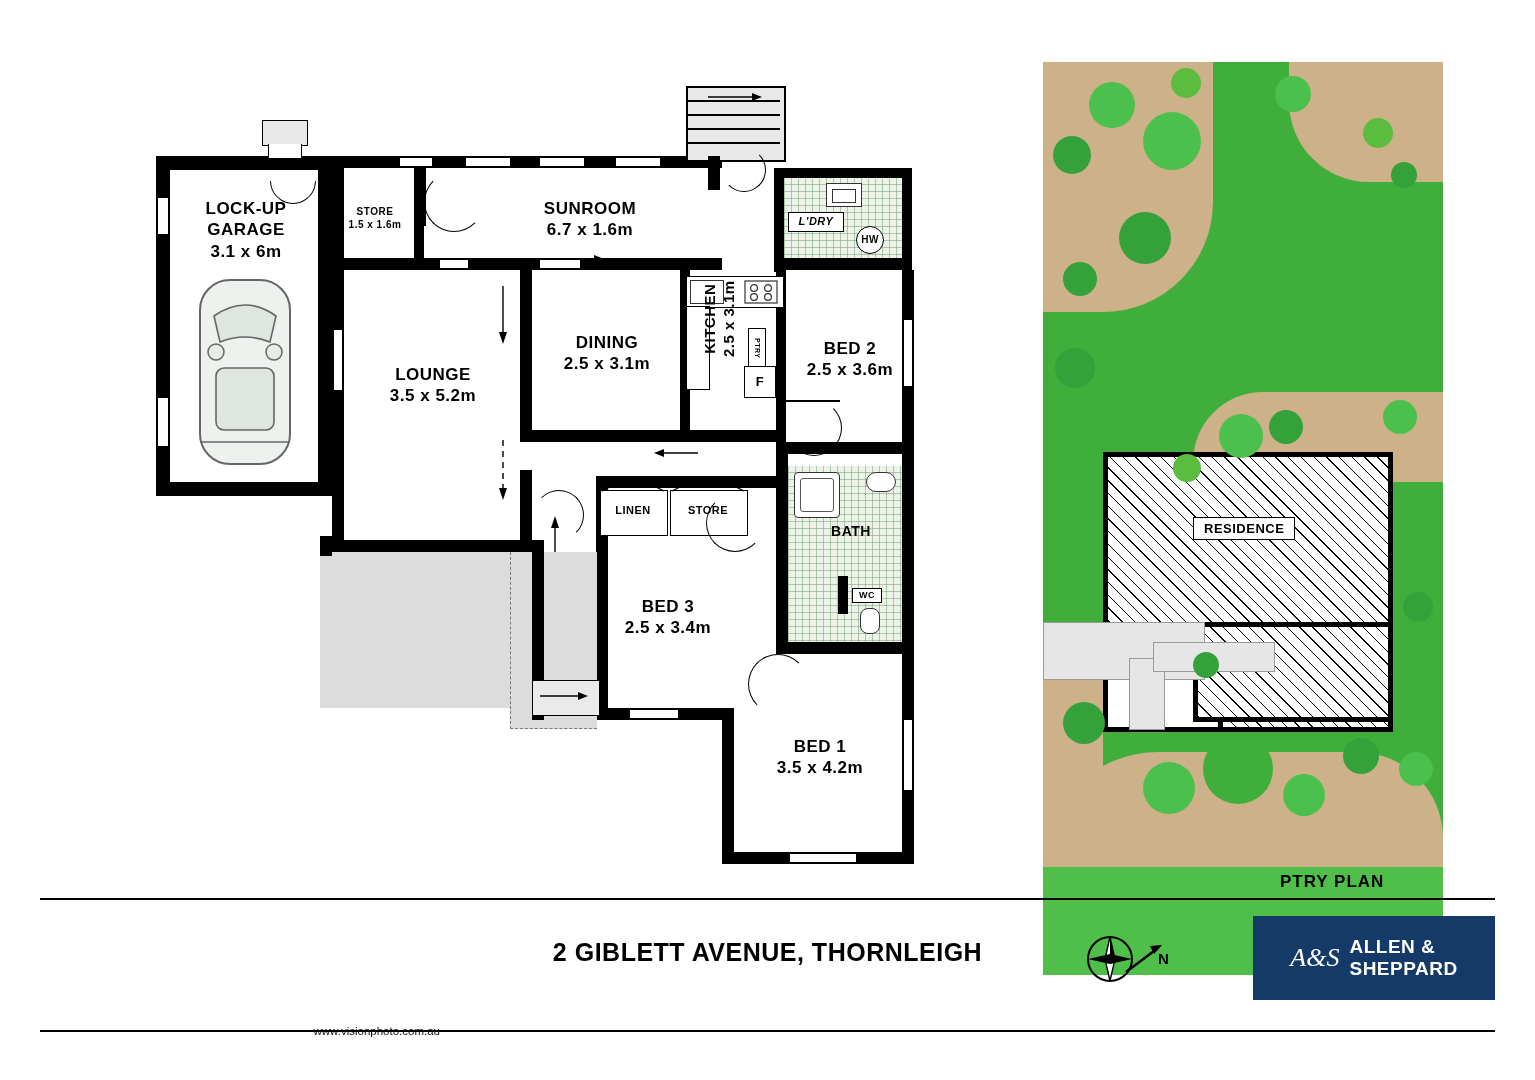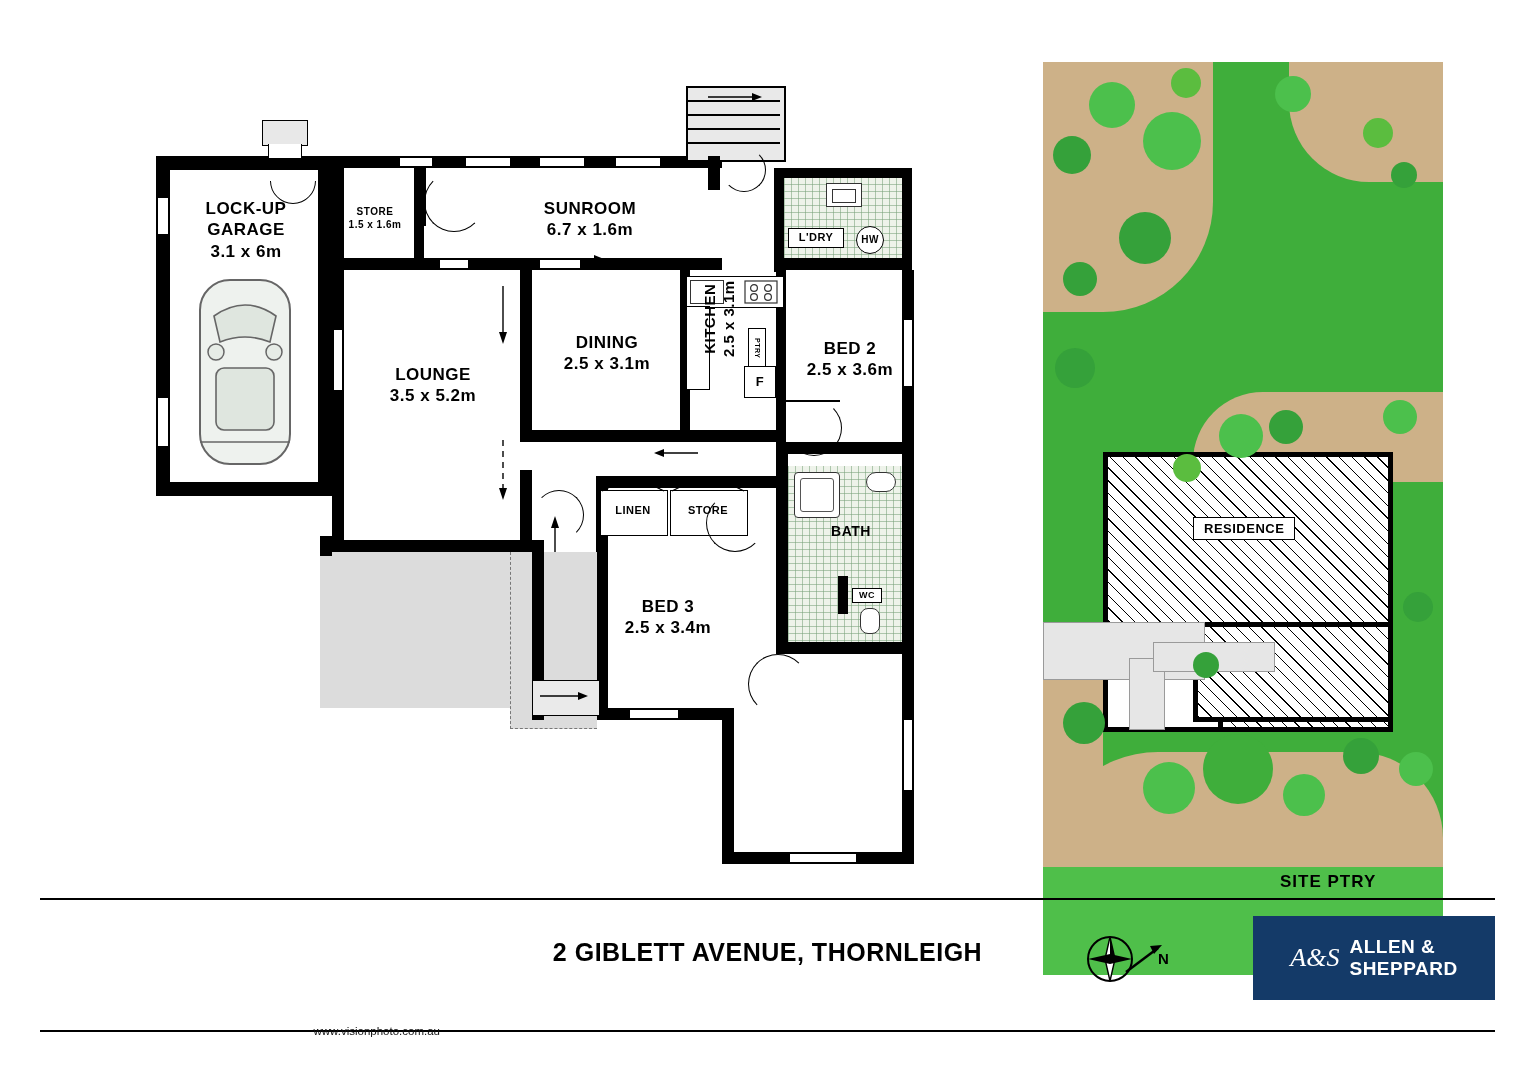--- a/index.html
+++ b/index.html
@@ -107,21 +107,21 @@
   <div class="wall" style="left:708px;top:156px;width:12px;height:34px;"></div>
   <div class="arc" style="left:722px;top:148px;width:42px;height:42px;border-color:transparent;border-right-color:#000;border-bottom-color:#000;"></div>
 
   <div class="wall" style="left:774px;top:168px;width:10px;height:104px;"></div>
   <div class="tile" style="position:absolute;left:784px;top:178px;width:118px;height:82px;"></div>
   <div class="wall" style="left:774px;top:168px;width:138px;height:10px;"></div>
   <div class="wall" style="left:902px;top:168px;width:10px;height:104px;"></div>
   <div class="wall" style="left:774px;top:258px;width:138px;height:12px;"></div>
   <div class="room" style="left:826px;top:183px;width:34px;height:22px;border:1.5px solid #333;background:#fff;"></div>
   <div class="room" style="left:832px;top:189px;width:22px;height:12px;border:1.2px solid #333;"></div>
-  <div class="lbl small" style="left:788px;top:228px;width:54px;background:#fff;border:1px solid #000;padding:2px 0;">L'DRY</div>
+  <div class="lbl small" style="left:788px;top:212px;width:54px;background:#fff;border:1px solid #000;padding:2px 0;font-style:italic;">L'DRY</div>
   <div class="lbl tiny" style="left:856px;top:226px;width:26px;height:26px;border-radius:50%;border:1.5px solid #000;background:#fff;line-height:26px;font-size:10px;">HW</div>
 
   <div class="wall" style="left:332px;top:168px;width:12px;height:104px;"></div>
   <div class="wall" style="left:332px;top:270px;width:12px;height:282px;"></div>
   <div class="wall" style="left:332px;top:540px;width:200px;height:12px;"></div>
   <div class="room" style="left:334px;top:330px;width:8px;height:60px;"></div>
   <div class="room" style="left:390px;top:542px;width:60px;height:8px;"></div>
 
   <div class="wall" style="left:902px;top:270px;width:12px;height:184px;"></div>
   <div class="room" style="left:904px;top:320px;width:8px;height:66px;"></div>
@@ -219,20 +219,24 @@
     <line x1="74" y1="13" x2="98" y2="1" stroke="#000" stroke-width="1.3"></line>
     <line x1="146" y1="13" x2="122" y2="1" stroke="#000" stroke-width="1.3"></line>
   </svg>
   <div class="arc" style="left:706px;top:494px;width:56px;height:56px;border-color:transparent;border-left-color:#000;border-bottom-color:#000;"></div>
   <div class="arc" style="left:748px;top:654px;width:58px;height:58px;border-color:transparent;border-left-color:#000;border-top-color:#000;"></div>
   <div class="arc" style="left:534px;top:490px;width:48px;height:48px;border-color:transparent;border-right-color:#000;border-top-color:#000;"></div>
 
   <div class="lbl" style="left:610px;top:596px;width:116px;font-size:17px;">
     <span class="n">BED 3</span>
     <span class="d">2.5 x 3.4m</span>
+  </div>
+  <div class="lbl" style="left:738px;top:736px;width:164px;font-size:17px;">
+    <span class="n">BED 1</span>
+    <span class="d">3.5 x 4.2m</span>
   </div>
 
   <div class="room" style="left:320px;top:552px;width:212px;height:156px;background:#dcdcdc;"></div>
   <div class="room" style="left:510px;top:552px;width:86px;height:176px;background:#dcdcdc;border-left:1.5px dashed #777;border-bottom:1.5px dashed #777;"></div>
   <div class="wall" style="left:320px;top:536px;width:12px;height:20px;"></div>
   <div class="wall" style="left:332px;top:540px;width:200px;height:12px;"></div>
   <div class="wall" style="left:532px;top:540px;width:12px;height:180px;"></div>
   <div class="room" style="left:532px;top:680px;width:66px;height:34px;background:#eaeaea;border:1.5px solid #000;"></div>
   <svg style="position:absolute;left:540px;top:690px;" width="52" height="12">
       <line x1="0" y1="6" x2="40" y2="6" stroke="#000" stroke-width="1.3"></line>
@@ -275,21 +279,21 @@
     <div class="tree" style="left:20px;top:640px;width:42px;height:42px;background:#35a13a;"></div>
     <div class="tree" style="left:100px;top:700px;width:52px;height:52px;background:#4cc04c;"></div>
     <div class="tree" style="left:160px;top:672px;width:70px;height:70px;background:#3fae3b;"></div>
     <div class="tree" style="left:240px;top:712px;width:42px;height:42px;background:#4cc04c;"></div>
     <div class="tree" style="left:300px;top:676px;width:36px;height:36px;background:#35a13a;"></div>
     <div class="tree" style="left:150px;top:590px;width:26px;height:26px;background:#35a13a;"></div>
     <div class="tree" style="left:130px;top:392px;width:28px;height:28px;background:#5bbd3f;"></div>
     <div class="tree" style="left:360px;top:530px;width:30px;height:30px;background:#35a13a;"></div>
     <div class="tree" style="left:356px;top:690px;width:34px;height:34px;background:#4cc04c;"></div>
   </div>
-  <div class="siteplan-title" style="left:1280px;top:872px;">SITE PTRY</div>
+  <div class="siteplan-title" style="left:1280px;top:872px;">PTRY PLAN</div>
 
   <div class="divider" style="top:898px;"></div>
   <div class="divider" style="top:1030px;"></div>
 
   <div class="foot-text" style="left:44px;top:1023px;width:396px;text-align:right;">www.visionphoto.com.au</div>
 
   <div class="title" style="left:0;top:938px;width:1535px;font-size:25px;letter-spacing:.5px;">2 GIBLETT AVENUE, THORNLEIGH</div>
 
   <svg class="compass" style="left:1074px;top:928px;" width="96" height="62" viewBox="0 0 96 62">
     <circle cx="36" cy="31" r="22" fill="none" stroke="#000" stroke-width="2"></circle>

